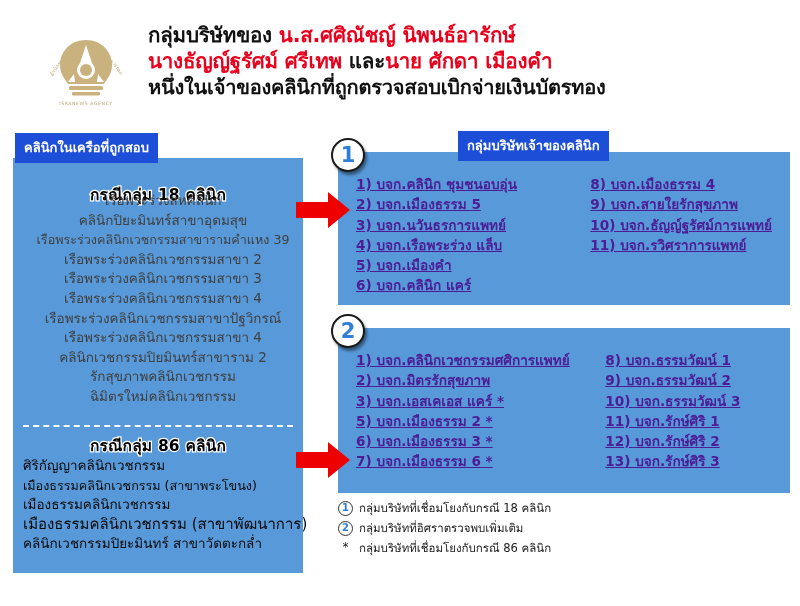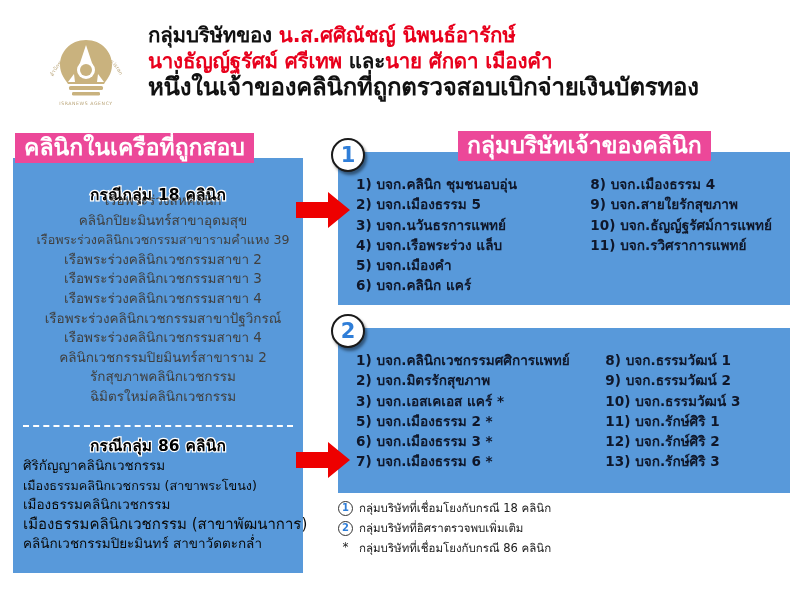--- a/index.html
+++ b/index.html
@@ -37,21 +37,21 @@
   }
   .title-line {
     font-weight: bold;
     font-size: 20.5px;
     line-height: 26px;
     color: #111111;
     white-space: nowrap;
     letter-spacing: -0.2px;
   }
   .title-line .red { color: #e8001c; }
-  .title-line.l3 { font-size: 24px; }
+  .title-line.l3 { font-size: 20px; }
 
   
   .blue-panel {
     position: absolute;
     background: #5899da;
   }
   #left-panel {
     left: 13px; top: 158px;
     width: 290px; height: 415px;
   }
@@ -60,24 +60,24 @@
     width: 452px; height: 153px;
   }
   #right-panel-2 {
     left: 338px; top: 328px;
     width: 452px; height: 165px;
   }
 
   
   .black-tag {
     position: absolute;
-    background: #ec4899;
+    background: #1d4ed8;
     color: #ffffff;
     font-weight: bold;
-    font-size: 23px;
+    font-size: 13px;
     line-height: 27px;
     padding: 1px 9px 2px 9px;
     white-space: nowrap;
   }
   #tag-left  { left: 15px;  top: 133px; }
   #tag-right { left: 458px; top: 131px; }
 
   
   .group-heading {
     text-align: center;
@@ -150,22 +150,23 @@
     display: flex;
   }
   .rp-col {
     list-style: none;
     margin: 0; padding: 0;
   }
   .rp-col li {
     font-size: 13.6px;
     font-weight: bold;
     line-height: 20.3px;
-    color: #0f172a;
-    white-space: nowrap;
+    color: #4c1d95;
+    white-space: nowrap;
+    text-decoration: underline;
   }
   #rp1-colA { width: 242px; }
   #rp1-colB { width: 200px; }
   #rp2-colA { width: 258px; }
   #rp2-colB { width: 185px; }
 
   
   .circle-badge {
     position: absolute;
     width: 34px; height: 34px;

